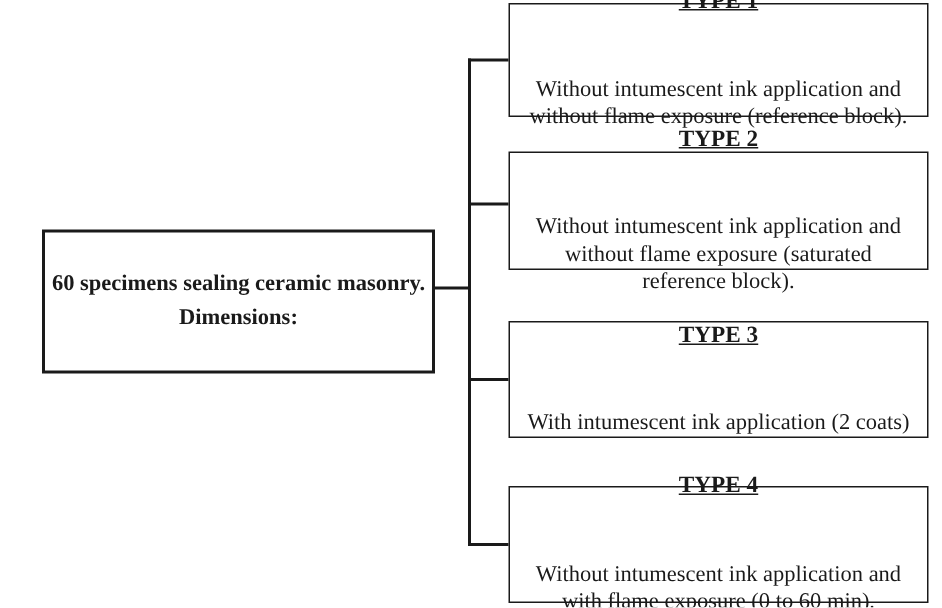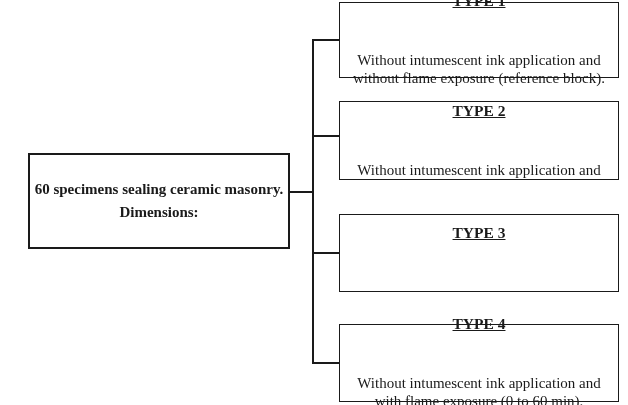--- a/index.html
+++ b/index.html
@@ -82,26 +82,29 @@
     <div class="type-body">
         <div><span class="bold">Without</span><span> intumescent ink application and</span></div>
         <div><span class="bold">without</span><span> flame exposure (reference block).</span></div>
       </div>
   </div>
 
   <div class="box type-box" style="top:101px; height:79px;">
     <div class="type-title">TYPE 2</div>
     <div class="type-body">
         <div><span class="bold">Without</span><span> intumescent ink application and</span></div>
+        <div><span class="bold">without</span><span> flame exposure (saturated</span></div>
+        <div><span>reference block).</span></div>
       </div>
   </div>
 
   <div class="box type-box" style="top:214px; height:78px;">
     <div class="type-title">TYPE 3</div>
     <div class="type-body">
+        <div><span class="bold">With</span><span> intumescent ink application (2 coats)</span></div>
       </div>
   </div>
 
   <div class="box type-box" style="top:324px; height:78px;">
     <div class="type-title">TYPE 4</div>
     <div class="type-body">
         <div><span class="bold">Without</span><span> intumescent ink application and</span></div>
         <div><span class="bold">with</span><span> flame exposure (0 to 60 min).</span></div>
       </div>
   </div>

